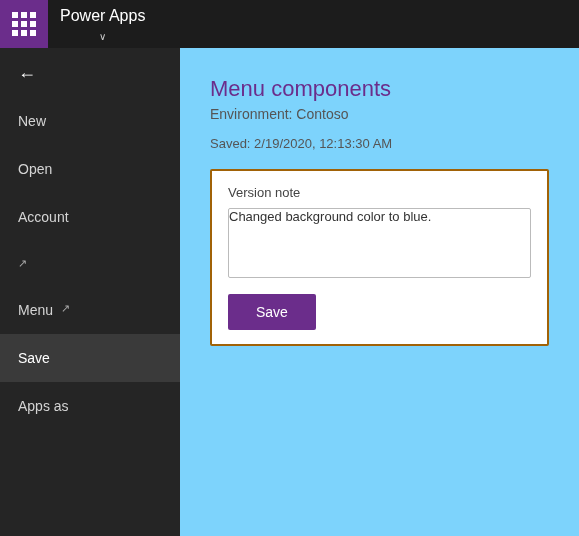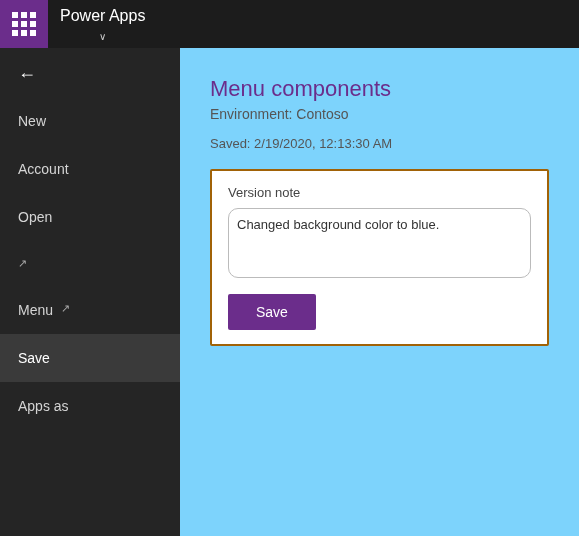--- a/index.html
+++ b/index.html
@@ -133,22 +133,21 @@
     }
     .version-note-label {
       font-size: 13px;
       color: #444;
       margin-bottom: 8px;
     }
     .version-textarea {
       width: 100%;
       height: 70px;
       border: 1px solid #bbb;
-      border-radius: 10px;
-      padding: 8px;
+      border-radius: 2px;
       font-size: 13px;
       color: #333;
       resize: none;
       font-family: 'Segoe UI', Arial, sans-serif;
       outline: none;
       margin-bottom: 12px;
     }
     .save-btn {
       background: #6b2d8b;
       color: white;
@@ -185,24 +184,24 @@
 
 <div class="sidebar">
   <div class="back-btn">
     <span>←</span>
   </div>
 
   <div class="sidebar-item">
     <span>New</span>
   </div>
   <div class="sidebar-item">
+    <span>Open</span>
+  </div>
+  <div class="sidebar-item">
     <span>Account</span>
-  </div>
-  <div class="sidebar-item">
-    <span>Open</span>
   </div>
   <div class="sidebar-item">
     <span class="ext-icon">↗</span>
   </div>
   <div class="sidebar-item">
     <span>Menu</span>
     <span class="ext-icon">↗</span>
   </div>
   <div class="sidebar-item active">
     <span>Save</span>

